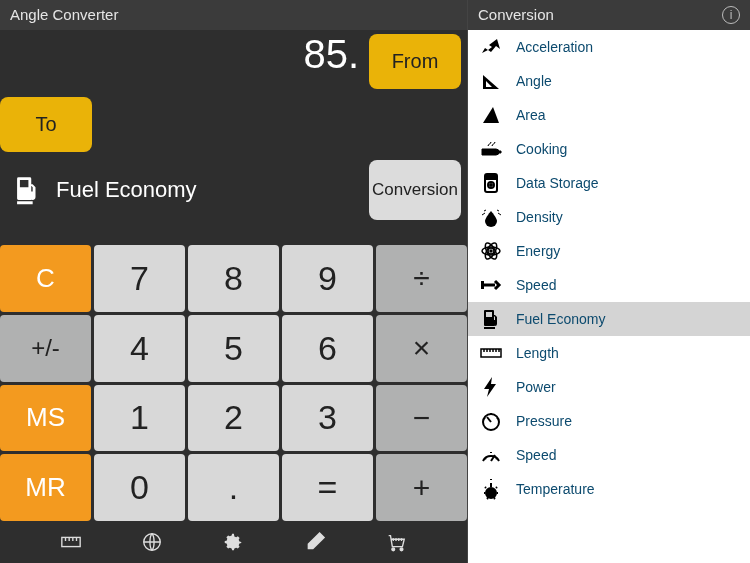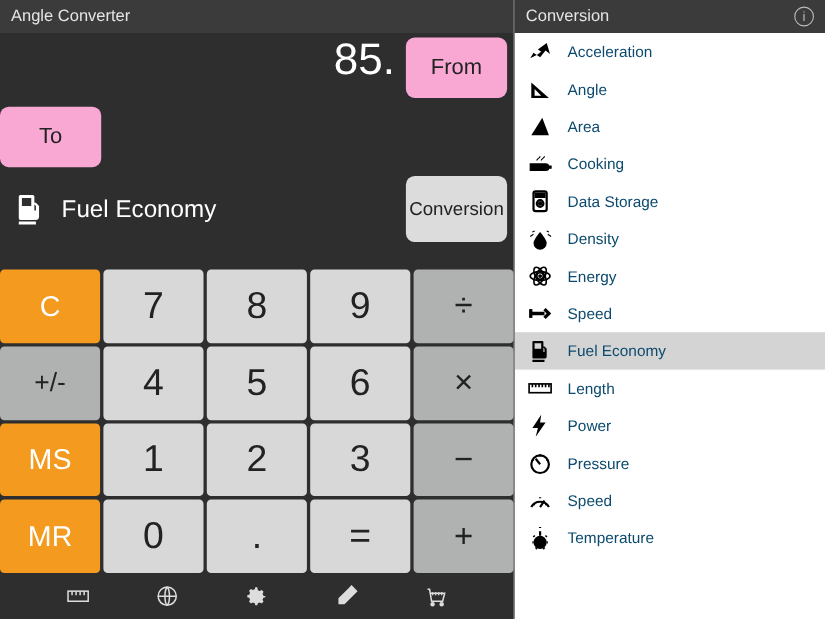--- a/index.html
+++ b/index.html
@@ -17,21 +17,21 @@
   .display { flex:1; display:flex; flex-direction:column; color:#fff; }
   .disp-row { display:flex; align-items:stretch; }
   .disp-main { flex:1; padding:4px 10px; }
   .unit-short { font-size:20px; color:#fff; }
   .unit-long { font-size:17px; color:#fff; text-align:right; margin-top:2px;}
   .disp-value { font-size:36px; color:#ffffff; text-align:right; font-weight:300; line-height:1; }
   .disp-row1 .disp-value { font-size:40px; }
   .disp-row2 .disp-value { font-size:38px; letter-spacing:-1px;}
   .disp-head-row { display:flex; justify-content:space-between; align-items:flex-start;}
   .side-btn { width:92px; margin:4px 6px 4px 0; border-radius:8px; display:flex; align-items:center; justify-content:center; font-size:20px; }
-  .btn-from, .btn-to { background:#f9a8d4; color:#222; height:55px; }
+  .btn-from, .btn-to { background:#eab308; color:#222; height:55px; }
   .btn-conv { background:#dcdcdc; color:#222; height:60px; font-size:17px; }
   .category-row { display:flex; align-items:center; }
   .cat-box { flex:1; display:flex; align-items:center; padding:0 10px; gap:12px; }
   .cat-label { font-size:22px; color:#fff; }
   .fuel-icon { width:34px; height:34px; position:relative; }
 
   
   .keypad { display:grid; grid-template-columns: repeat(5,1fr); grid-template-rows: repeat(4,1fr); gap:3px; background:#2e2e2e; padding:0 0 0 0; height:276px;}
   .key { background:#d8d8d8; color:#222; font-size:30px; display:flex; align-items:center; justify-content:center; border-radius:4px; }
   .key.dark { background:#b0b1b1; color:#222; font-size:24px;}

